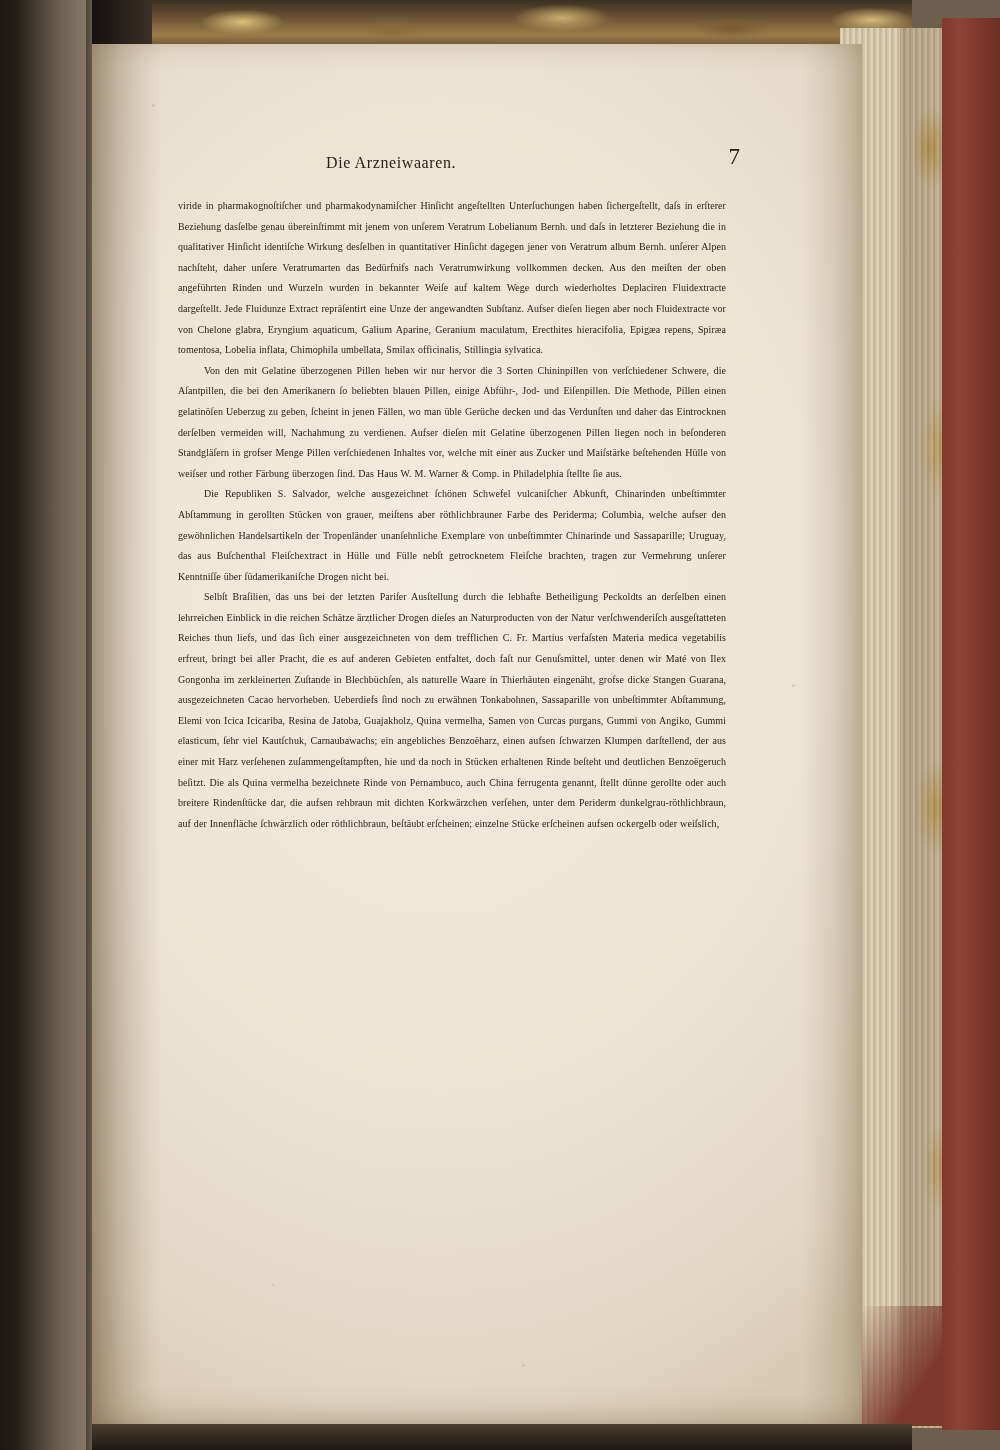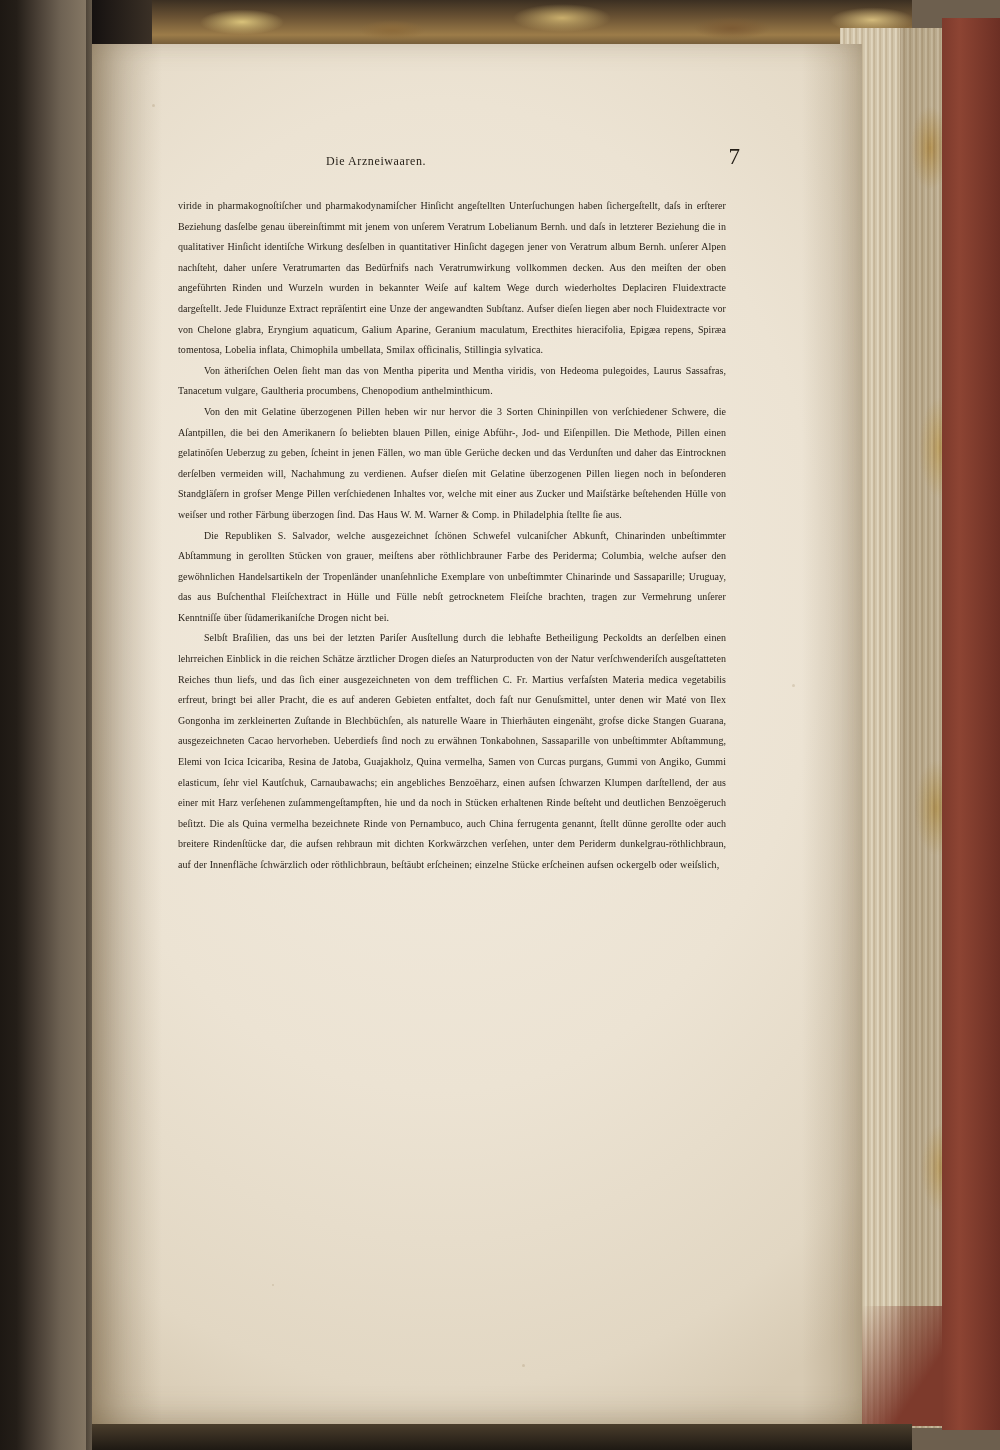--- a/index.html
+++ b/index.html
@@ -130,21 +130,21 @@
 
   
   .running-head {
     position: relative;
     height: 30px;
   }
   .rh-title {
     position: absolute;
     left: 148px;
     top: 4px;
-    font-size: 12px;
+    font-size: 16px;
     letter-spacing: 0.6px;
     color: #29231b;
     font-family: "Liberation Serif", serif;
   }
   .rh-folio {
     position: absolute;
     right: -14px;
     top: -6px;
     font-size: 23px;
     color: #241e17;
@@ -209,21 +209,20 @@
 
     <div class="page-inner">
 
       <div class="running-head">
         <div class="rh-title">Die Arzneiwaaren.</div>
         <div class="rh-folio">7</div>
       </div>
 
       <div class="body-text">
         <p class="noindent">viride in pharmakognoſtiſcher und pharmakodynamiſcher Hinſicht angeſtellten Unterſuchungen haben ſichergeſtellt, daſs in erſterer Beziehung dasſelbe genau übereinſtimmt mit jenem von unſerem Veratrum Lobelianum Bernh. und daſs in letzterer Beziehung die in qualitativer Hinſicht identiſche Wirkung desſelben in quantitativer Hinſicht dagegen jener von Veratrum album Bernh. unſerer Alpen nachſteht, daher unſere Veratrumarten das Bedürfnifs nach Veratrumwirkung vollkommen decken. Aus den meiſten der oben angeführten Rinden und Wurzeln wurden in bekannter Weiſe auf kaltem Wege durch wiederholtes Deplaciren Fluidextracte dargeſtellt. Jede Fluidunze Extract repräſentirt eine Unze der angewandten Subſtanz. Aufser dieſen liegen aber noch Fluidextracte vor von Chelone glabra, Eryngium aquaticum, Galium Aparine, Geranium maculatum, Erecthites hieracifolia, Epigæa repens, Spiræa tomentosa, Lobelia inflata, Chimophila umbellata, Smilax officinalis, Stillingia sylvatica.</p>
-        <p>Von ätheriſchen Oelen ſieht man das von Mentha piperita und Mentha viridis, von Hedeoma pulegoides, Laurus Sassafras, Tanacetum vulgare, Gaultheria procumbens, Chenopodium anthelminthicum.</p>
         <p>Von den mit Gelatine überzogenen Pillen heben wir nur hervor die 3 Sorten Chininpillen von verſchiedener Schwere, die Aſantpillen, die bei den Amerikanern ſo beliebten blauen Pillen, einige Abführ-, Jod- und Eiſenpillen. Die Methode, Pillen einen gelatinöſen Ueberzug zu geben, ſcheint in jenen Fällen, wo man üble Gerüche decken und das Verdunſten und daher das Eintrocknen derſelben vermeiden will, Nachahmung zu verdienen. Aufser dieſen mit Gelatine überzogenen Pillen liegen noch in beſonderen Standgläſern in grofser Menge Pillen verſchiedenen Inhaltes vor, welche mit einer aus Zucker und Maiſstärke beſtehenden Hülle von weiſser und rother Färbung überzogen ſind. Das Haus W. M. Warner &amp; Comp. in Philadelphia ſtellte ſie aus.</p>
         <p>Die Republiken S. Salvador, welche ausgezeichnet ſchönen Schwefel vulcaniſcher Abkunft, Chinarinden unbeſtimmter Abſtammung in gerollten Stücken von grauer, meiſtens aber röthlichbrauner Farbe des Periderma; Columbia, welche aufser den gewöhnlichen Handelsartikeln der Tropenländer unanſehnliche Exemplare von unbeſtimmter Chinarinde und Sassaparille; Uruguay, das aus Buſchenthal Fleiſchextract in Hülle und Fülle nebſt getrocknetem Fleiſche brachten, tragen zur Vermehrung unſerer Kenntniſſe über ſüdamerikaniſche Drogen nicht bei.</p>
         <p>Selbſt Braſilien, das uns bei der letzten Pariſer Ausſtellung durch die lebhafte Betheiligung Peckoldts an derſelben einen lehrreichen Einblick in die reichen Schätze ärztlicher Drogen dieſes an Naturproducten von der Natur verſchwenderiſch ausgeſtatteten Reiches thun liefs, und das ſich einer ausgezeichneten von dem trefflichen C. Fr. Martius verfaſsten Materia medica vegetabilis erfreut, bringt bei aller Pracht, die es auf anderen Gebieten entfaltet, doch faſt nur Genuſsmittel, unter denen wir Maté von Ilex Gongonha im zerkleinerten Zuſtande in Blechbüchſen, als naturelle Waare in Thierhäuten eingenäht, grofse dicke Stangen Guarana, ausgezeichneten Cacao hervorheben. Ueberdiefs ſind noch zu erwähnen Tonkabohnen, Sassaparille von unbeſtimmter Abſtammung, Elemi von Icica Icicariba, Resina de Jatoba, Guajakholz, Quina vermelha, Samen von Curcas purgans, Gummi von Angiko, Gummi elasticum, ſehr viel Kautſchuk, Carnaubawachs; ein angebliches Benzoëharz, einen aufsen ſchwarzen Klumpen darſtellend, der aus einer mit Harz verſehenen zuſammengeſtampften, hie und da noch in Stücken erhaltenen Rinde beſteht und deutlichen Benzoëgeruch beſitzt. Die als Quina vermelha bezeichnete Rinde von Pernambuco, auch China ferrugenta genannt, ſtellt dünne gerollte oder auch breitere Rindenſtücke dar, die aufsen rehbraun mit dichten Korkwärzchen verſehen, unter dem Periderm dunkelgrau-röthlichbraun, auf der Innenfläche ſchwärzlich oder röthlichbraun, beſtäubt erſcheinen; einzelne Stücke erſcheinen aufsen ockergelb oder weiſslich,</p>
       </div>
 
     </div>
   </div>
 </div>
 
 </body></html>

